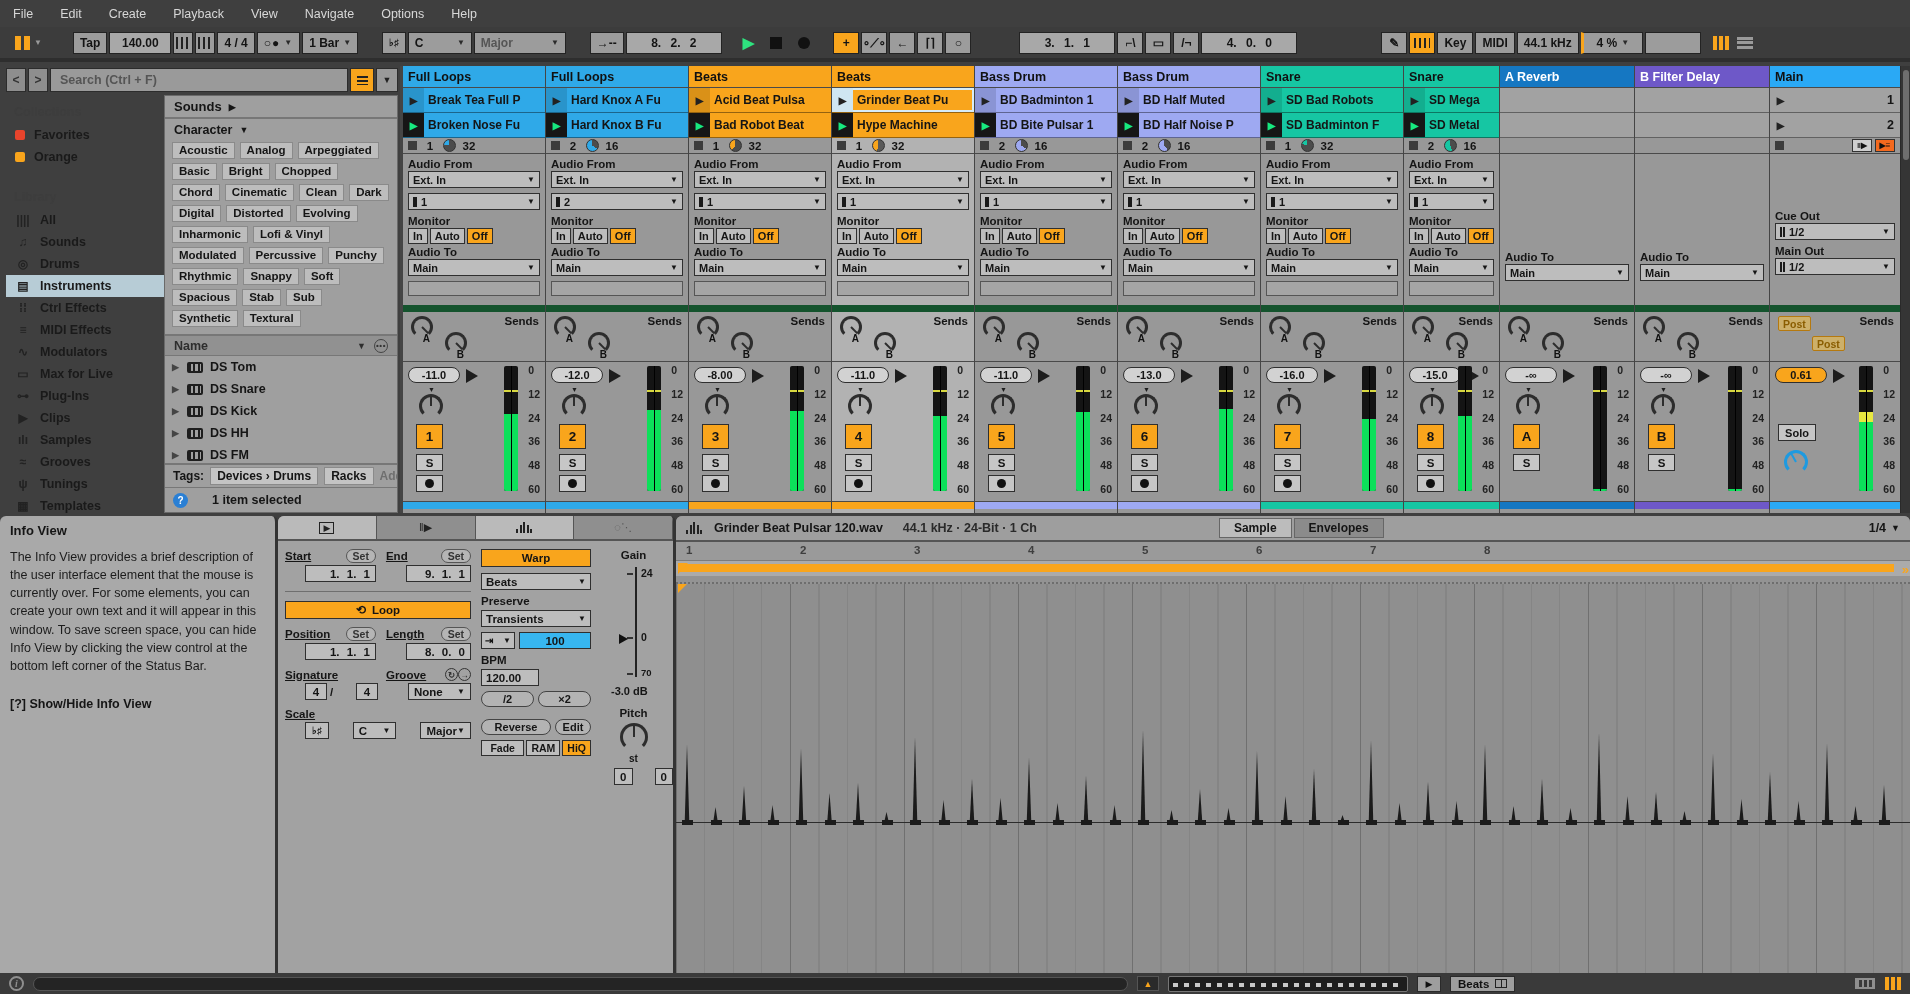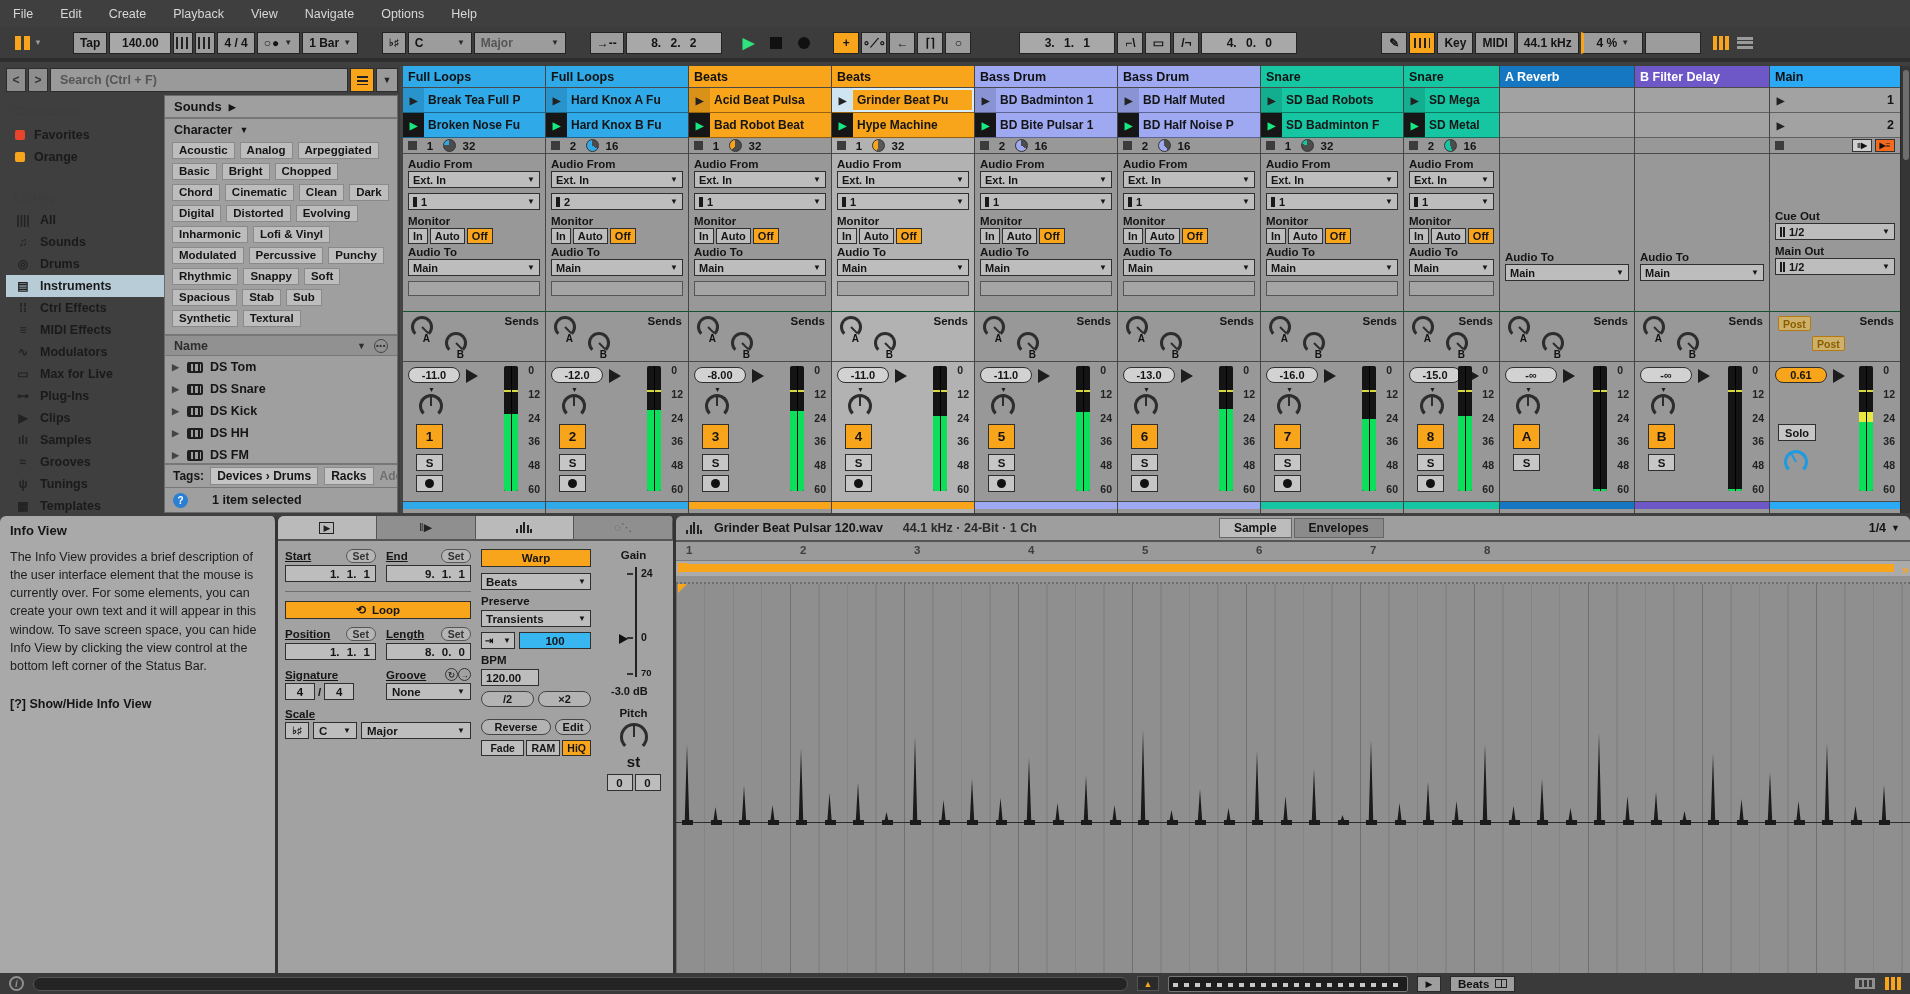--- a/index.html
+++ b/index.html
@@ -79,21 +79,21 @@
   .pbtn.selp { background:#cfe6f2; }
   .slot.selected { box-shadow:inset 0 0 0 2px #d8edf8; }
   .slot.emptyslot { background:#a2a2a2; }
   .scene-num { margin-left:auto; padding-right:6px; font-size:12.5px; }
   .stoprow { height:16px; display:flex; align-items:center; gap:0; padding:0 5px; border-bottom:1px solid #4a4a4a; font-weight:700; font-size:11.5px; flex:none; }
   .stopsq { width:9px; height:9px; background:#3c3c3c; flex:none; }
   .pie { width:13px; height:13px; border-radius:50%; border:1px solid #333; flex:none; }
   .cnt { width:26px; text-align:center; }
   .btarr-box { width:20px; height:13px; border:1px solid #333; background:#cfcfcf; display:flex; align-items:center; justify-content:center; font-size:8px; color:#111; margin-left:3px; }
   .btarr-box.orange { background:#f4691e; }
-  .routing { height:158px; padding:2px 5px; border-bottom:1px solid #14532d; font-weight:700; font-size:11.5px; position:relative; flex:none; overflow:hidden; }
+  .routing { height:158px; padding:2px 5px; border-bottom:7px solid #14532d; font-weight:700; font-size:11.5px; position:relative; flex:none; overflow:hidden; }
   .rlabel { margin:2px 0 1px; white-space:nowrap; }
   .selbox { height:17px; background:#bdbdbd; border:1px solid #2f2f2f; display:flex; align-items:center; padding:0 4px; margin-bottom:5px; font-size:11px; white-space:nowrap; overflow:hidden; }
   .selbox .caret { margin-left:auto; font-size:8px; padding-left:3px; }
   .chglyph { display:inline-block; width:4px; height:10px; background:#1a1a1a; margin-right:4px; }
   .monrow { display:flex; gap:2px; margin:1px 0 2px; }
   .mbtn { border:1px solid #2f2f2f; background:#bdbdbd; padding:0 4px; height:16px; font-weight:700; font-size:11px; display:flex; align-items:center; }
   .mbtn.on { background:#f9a51c; }
   .emptyfield { height:15px; border:1px solid #555; background:#a5a5a5; margin-top:4px; }
   .sends { height:50px; border-bottom:1px solid #4a4a4a; position:relative; font-weight:700; font-size:11.5px; flex:none; overflow:hidden; }
   .sends .slabel { position:absolute; top:3px; right:6px; white-space:nowrap; }
@@ -140,21 +140,21 @@
   .ctab { flex:1; background:#8f8f8f; border-right:1px solid #555; display:flex; align-items:center; justify-content:center; color:#222; font-size:11px; }
   .ctab.on { background:#bababa; }
   .wavico { display:inline-flex; align-items:flex-end; gap:1.5px; height:11px; }
   .wavico i { width:2px; background:#222; }
   .clipbody { display:flex; padding:8px 7px; gap:10px; font-size:11.5px; font-weight:700; }
   .col-props { width:186px; flex:none; }
   .prow { display:flex; align-items:center; gap:4px; margin-bottom:2px; }
   .plabel { white-space:nowrap;text-decoration:underline; }
   .setpill { margin-left:auto; border:1px solid #555; border-radius:8px; padding:0 6px; font-size:10.5px; color:#333; background:#b5b5b5; height:14px; line-height:13px; }
   .half { width:50%; display:flex; align-items:center; }
-  .vfield { height:17px; background:#bdbdbd; border:1px solid #2f2f2f; display:flex; align-items:center; justify-content:flex-end; padding:0 5px; word-spacing:4px; font-size:11.5px; white-space:pre; }
+  .vfield { height:17px; background:#bdbdbd; border:1px solid #2f2f2f; display:flex; align-items:center; justify-content:flex-end; padding:0 5px; word-spacing:4px; font-size:11.5px; white-space:pre;margin-left:20px; }
   .vfield.grow { flex:1; }
   .divider { border-top:1px solid #6f6f6f; margin:9px 0; }
   .loopbtn { height:18px; background:#f9a51c; border:1px solid #2f2f2f; display:flex; align-items:center; justify-content:center; gap:6px; font-weight:700; margin-bottom:8px; }
   .circico { width:13px; height:13px; border:1.5px solid #333; border-radius:50%; display:inline-flex; align-items:center; justify-content:center; font-size:8.5px; color:#333; line-height:0; }
   .col-warp { width:110px; flex:none; }
   .warpbtn { height:18px; background:#f9a51c; border:1px solid #2f2f2f; display:flex; align-items:center; justify-content:center; margin-bottom:6px; }
   .wsel { height:17px; background:#bdbdbd; border:1px solid #2f2f2f; display:flex; align-items:center; padding:0 4px; margin-bottom:5px; font-size:11.5px; }
   .wsel .caret { margin-left:auto; font-size:8px; }
   .wlabel { margin:2px 0 3px; }
   .wpair { display:flex; gap:4px; margin-bottom:5px; }
@@ -166,21 +166,21 @@
   .col-gain { flex:1; position:relative; }
   .gainlabel { text-align:center; }
   .gslider { position:absolute; left:34px; top:18px; width:2px; height:110px; background:#222; }
   .gtick { position:absolute; left:40px; font-size:10.5px; }
   .gtickdash { position:absolute; left:26px; width:6px; height:1.5px; background:#333; }
   .gptr { position:absolute; left:18px; width:0; height:0; border-left:9px solid #111; border-top:5px solid transparent; border-bottom:5px solid transparent; }
   .gval { position:absolute; left:10px; top:136px; font-size:11px; }
   .pitchwrap { position:absolute; left:0; right:0; top:158px; text-align:center; }
   .pitchknob { width:28px; height:28px; border:3px solid #2d2d2d; border-radius:50%; border-bottom-color:transparent; margin:4px auto 0; position:relative; }
   .pitchknob .ptr { position:absolute; left:50%; top:50%; width:2px; height:11px; background:#2d2d2d; transform-origin:50% 0; margin-left:-1px; transform:rotate(180deg); }
-  .stlabel { font-size:15px; margin-top:2px; }
+  .stlabel { font-size:10px; margin-top:2px; }
   .pitchvals { display:flex; gap:2px; justify-content:center; margin-top:4px; }
   .pitchvals .vfield { width:26px; justify-content:center; }
 
   .samplepanel { flex:1; display:flex; flex-direction:column; overflow:hidden; background:#8f8f8f; border-radius:6px 6px 0 0; }
   .samphdr { height:26px; background:#9e9e9e; border-bottom:2px solid #555; display:flex; align-items:center; padding:0 10px; gap:12px; font-size:12.5px; flex:none; }
   .fname { font-weight:700; }
   .fmeta { font-weight:600; color:#2a2a2a; margin-left:8px; }
   .samptabs { display:flex; gap:2px; margin-left:170px; }
   .samptab { height:20px; padding:0 14px; display:flex; align-items:center; font-weight:700; font-size:12px; background:#8b8b8b; border:1px solid #666; }
   .samptab.on { background:#bcbcbc; }

